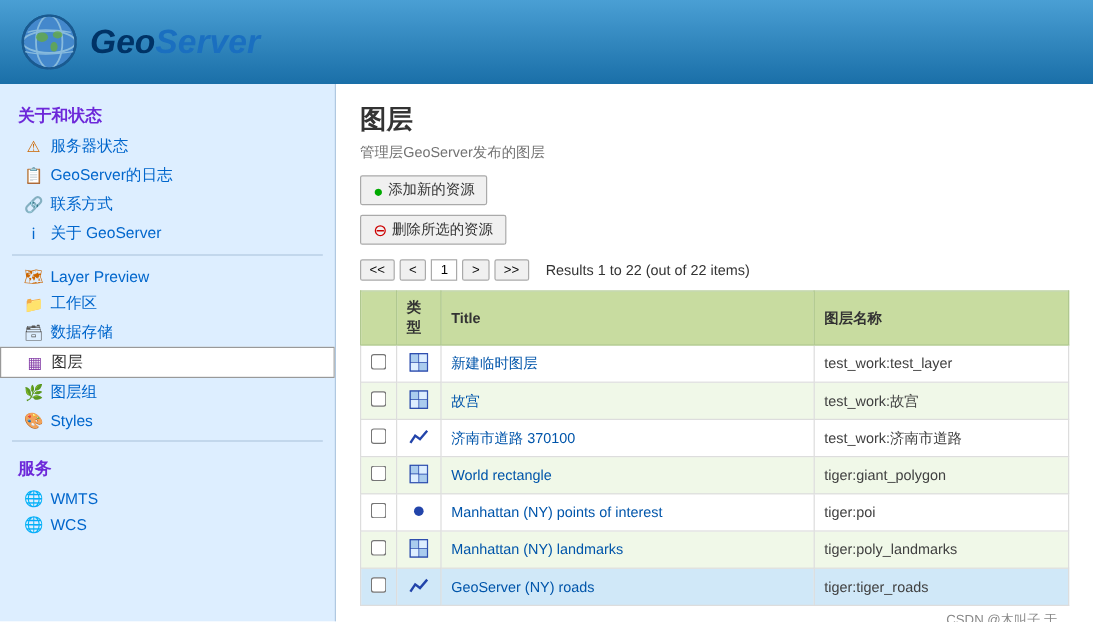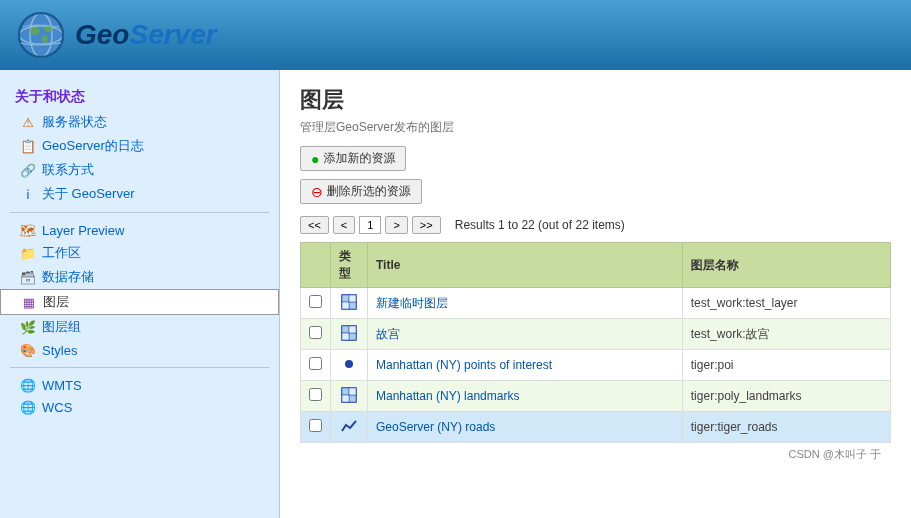--- a/index.html
+++ b/index.html
@@ -269,20 +269,21 @@
       <span class="sidebar-icon icon-layergroup">🌿</span>
       <span>图层组</span>
     </div>
     <div class="sidebar-item">
       <span class="sidebar-icon icon-styles">🎨</span>
       <span>Styles</span>
     </div>
 
     <div class="divider"></div>
 
+    <div class="sidebar-section-title">服务</div>
     <div class="sidebar-item">
       <span class="sidebar-icon icon-wmts">🌐</span>
       <span>WMTS</span>
     </div>
     <div class="sidebar-item">
       <span class="sidebar-icon icon-wcs">🌐</span>
       <span>WCS</span>
     </div>
   </div>
 
@@ -358,42 +359,74 @@
     <td class="link-cell">故宫</td>
     <td class="name-cell">test_work:故宫</td>
   </tr>
           <tr>
     <td class="checkbox-cell">
       <input type="checkbox" style="">
     </td>
     <td class="type-cell">
       <span class="type-icon">
                 <svg width="18" height="18" viewBox="0 0 18 18">
-                  <circle cx="9" cy="9" r="4" fill="#2244aa"></circle>
-                </svg>
-              </span>
-    </td>
-    <td class="link-cell">Manhattan (NY) points of interest</td>
-    <td class="name-cell">tiger:poi</td>
+                  <path d="M2 14 L6 8 L10 11 L16 4" fill="none" stroke="#2244aa" stroke-width="2"></path>
+                </svg>
+              </span>
+    </td>
+    <td class="link-cell">济南市道路 370100</td>
+    <td class="name-cell">test_work:济南市道路</td>
   </tr>
           <tr>
     <td class="checkbox-cell">
       <input type="checkbox" style="">
     </td>
     <td class="type-cell">
       <span class="type-icon">
                 <svg width="18" height="18" viewBox="0 0 18 18">
                   <rect x="2" y="2" width="14" height="14" fill="none" stroke="#2244aa" stroke-width="1.5"></rect>
                   <rect x="2" y="2" width="7" height="7" fill="#aaccee" stroke="#2244aa" stroke-width="0.5"></rect>
                   <rect x="9" y="9" width="7" height="7" fill="#aaccee" stroke="#2244aa" stroke-width="0.5"></rect>
                   <rect x="2" y="9" width="7" height="7" fill="#ddeeff" stroke="#2244aa" stroke-width="0.5"></rect>
                   <rect x="9" y="2" width="7" height="7" fill="#ddeeff" stroke="#2244aa" stroke-width="0.5"></rect>
                 </svg>
               </span>
     </td>
+    <td class="link-cell">World rectangle</td>
+    <td class="name-cell">tiger:giant_polygon</td>
+  </tr>
+          <tr>
+    <td class="checkbox-cell">
+      <input type="checkbox" style="">
+    </td>
+    <td class="type-cell">
+      <span class="type-icon">
+                <svg width="18" height="18" viewBox="0 0 18 18">
+                  <circle cx="9" cy="9" r="4" fill="#2244aa"></circle>
+                </svg>
+              </span>
+    </td>
+    <td class="link-cell">Manhattan (NY) points of interest</td>
+    <td class="name-cell">tiger:poi</td>
+  </tr>
+          <tr>
+    <td class="checkbox-cell">
+      <input type="checkbox" style="">
+    </td>
+    <td class="type-cell">
+      <span class="type-icon">
+                <svg width="18" height="18" viewBox="0 0 18 18">
+                  <rect x="2" y="2" width="14" height="14" fill="none" stroke="#2244aa" stroke-width="1.5"></rect>
+                  <rect x="2" y="2" width="7" height="7" fill="#aaccee" stroke="#2244aa" stroke-width="0.5"></rect>
+                  <rect x="9" y="9" width="7" height="7" fill="#aaccee" stroke="#2244aa" stroke-width="0.5"></rect>
+                  <rect x="2" y="9" width="7" height="7" fill="#ddeeff" stroke="#2244aa" stroke-width="0.5"></rect>
+                  <rect x="9" y="2" width="7" height="7" fill="#ddeeff" stroke="#2244aa" stroke-width="0.5"></rect>
+                </svg>
+              </span>
+    </td>
     <td class="link-cell">Manhattan (NY) landmarks</td>
     <td class="name-cell">tiger:poly_landmarks</td>
   </tr>
           <tr class="row-active">
     <td class="checkbox-cell">
       <input type="checkbox" style="">
     </td>
     <td class="type-cell">
       <span class="type-icon">
                 <svg width="18" height="18" viewBox="0 0 18 18">

